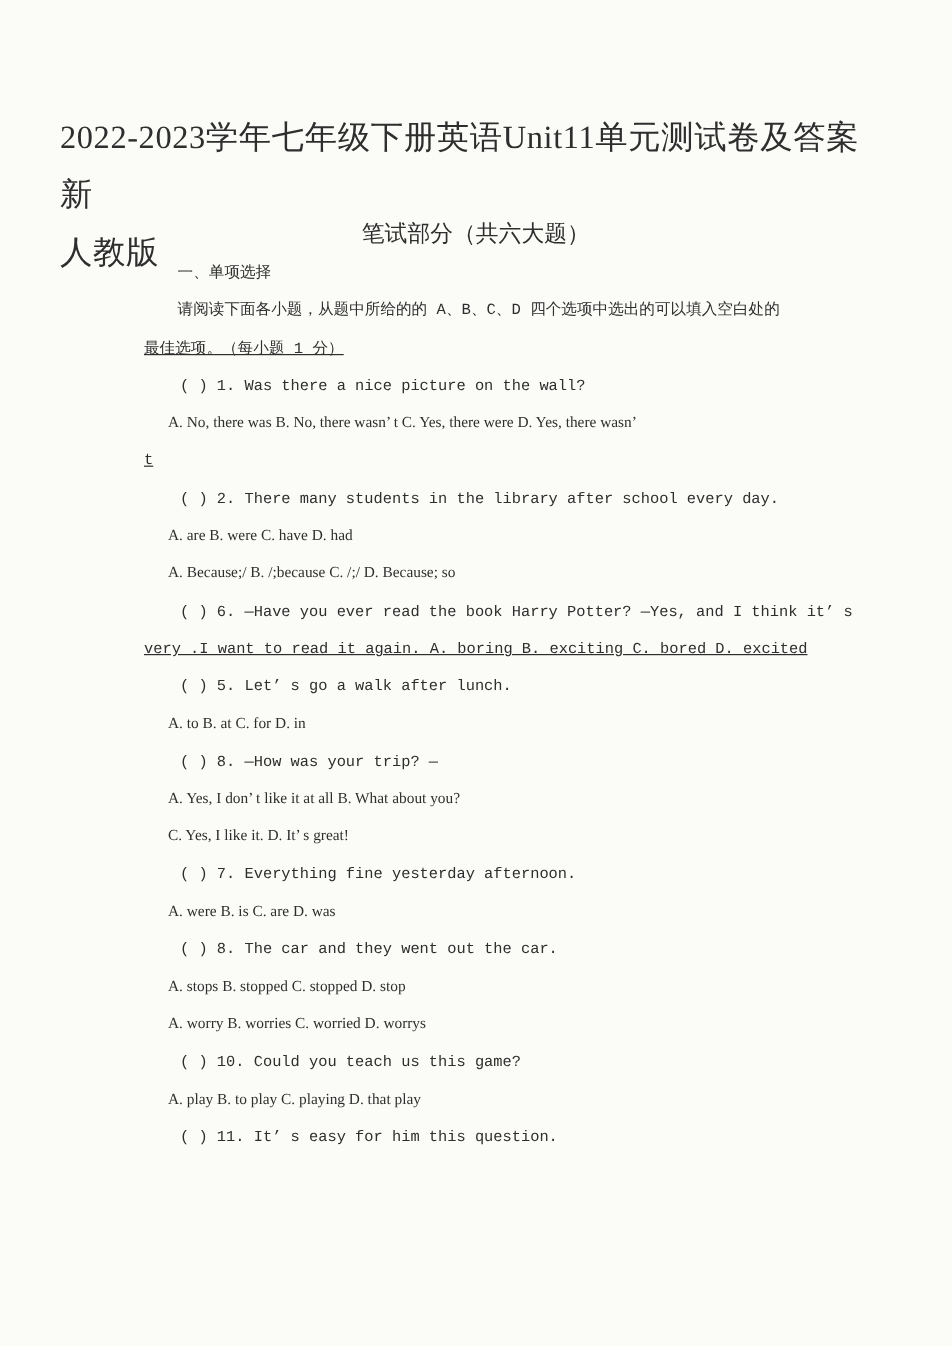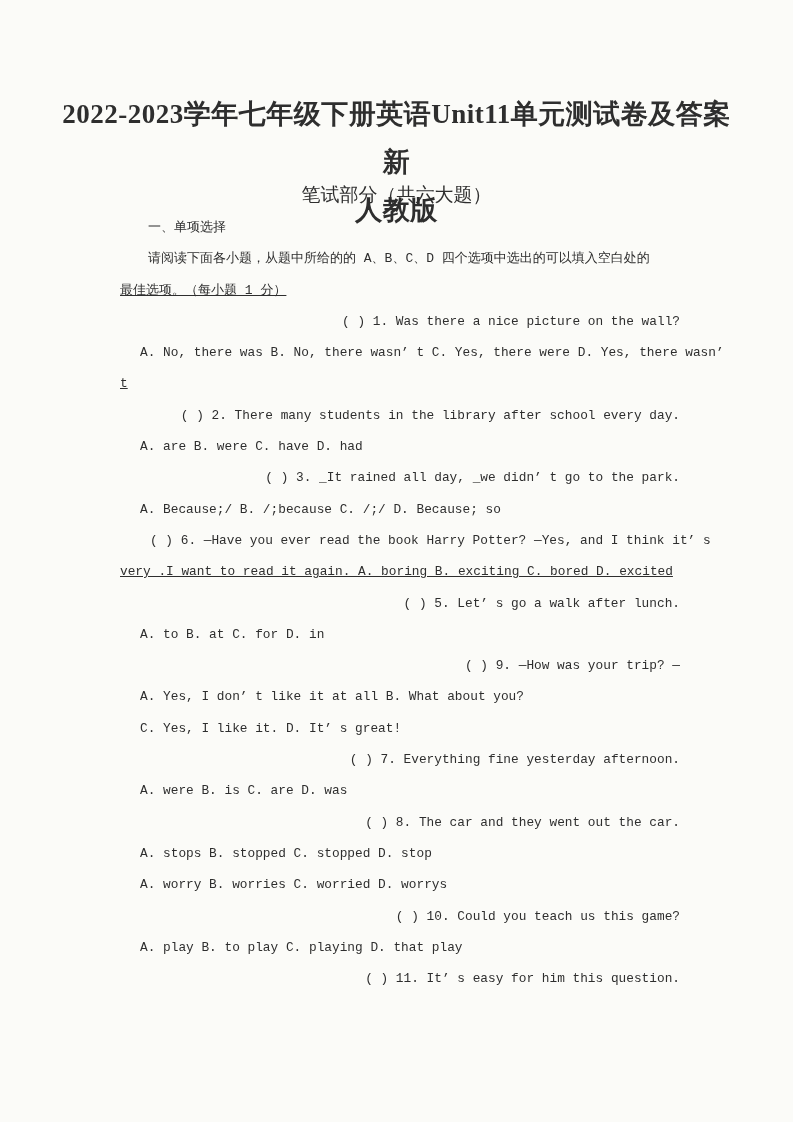--- a/index.html
+++ b/index.html
@@ -16,23 +16,23 @@
     position:relative;
     width:793px;height:1122px;
     background:var(--page-bg);
     color:var(--text-color);
     overflow:hidden;
   }
   .title{
     position:absolute;
     top:90px;left:50px;right:50px;
     margin:0;
-    text-align:center;
+    text-align:left;
     font-family:"Liberation Serif","DejaVu Serif",serif;
-    font-weight:700;
+    font-weight:400;
     font-size:27px;
     line-height:48px;
     letter-spacing:0.5px;
   }
   .title-line{display:block;}
   .subtitle{
     position:absolute;
     top:185px;left:0;right:0;
     text-align:center;
     font-size:19px;
@@ -45,22 +45,22 @@
     font-size:12.8px;
   }
   .line{
     height:31.3px;
     line-height:31.3px;
     white-space:nowrap;
   }
   .line.cjk{font-size:13px;}
   .ind-none{padding-left:0;text-decoration:underline;}
   .ind-cn{padding-left:28px;}
-  .ind-q{padding-left:30px;text-align:right;}
-  .ind-a{padding-left:20px;}
+  .ind-q{padding-left:30px;}
+  .ind-a{padding-left:20px;font-family:Liberation Serif, serif;}
 </style>
 </head>
 <body>
 
 <div class="page">
   <h1 class="title">
     <span class="title-line">2022-2023学年七年级下册英语Unit11单元测试卷及答案新</span>
     <span class="title-line">人教版</span>
   </h1>
 
@@ -68,27 +68,26 @@
 
   <div class="doc-body">
       <div class="line ind-cn cjk">一、单项选择</div>
       <div class="line ind-cn cjk">请阅读下面各小题，从题中所给的的 A、B、C、D 四个选项中选出的可以填入空白处的</div>
       <div class="line ind-none cjk">最佳选项。（每小题 1 分）</div>
       <div class="line ind-q">( ) 1. Was there a nice picture on the wall?</div>
       <div class="line ind-a">A. No, there was B. No, there wasn’ t C. Yes, there were D. Yes, there wasn’</div>
       <div class="line ind-none">t</div>
       <div class="line ind-q">( ) 2. There many students in the library after school every day.</div>
       <div class="line ind-a">A. are B. were C. have D. had</div>
-      <div class="line ind-q">( ) 3. _It rained all day, _we didn’ t go to the park.</div>
       <div class="line ind-a">A. Because;/ B. /;because C. /;/ D. Because; so</div>
       <div class="line ind-q">( ) 6. —Have you ever read the book Harry Potter? —Yes, and I think it’ s</div>
       <div class="line ind-none">very .I want to read it again. A. boring B. exciting C. bored D. excited</div>
       <div class="line ind-q">( ) 5. Let’ s go a walk after lunch.</div>
       <div class="line ind-a">A. to B. at C. for D. in</div>
-      <div class="line ind-q">( ) 9. —How was your trip? —</div>
+      <div class="line ind-q">( ) 8. —How was your trip? —</div>
       <div class="line ind-a">A. Yes, I don’ t like it at all B. What about you?</div>
       <div class="line ind-a">C. Yes, I like it. D. It’ s great!</div>
       <div class="line ind-q">( ) 7. Everything fine yesterday afternoon.</div>
       <div class="line ind-a">A. were B. is C. are D. was</div>
       <div class="line ind-q">( ) 8. The car and they went out the car.</div>
       <div class="line ind-a">A. stops B. stopped C. stopped D. stop</div>
       <div class="line ind-a">A. worry B. worries C. worried D. worrys</div>
       <div class="line ind-q">( ) 10. Could you teach us this game?</div>
       <div class="line ind-a">A. play B. to play C. playing D. that play</div>
       <div class="line ind-q">( ) 11. It’ s easy for him this question.</div>

